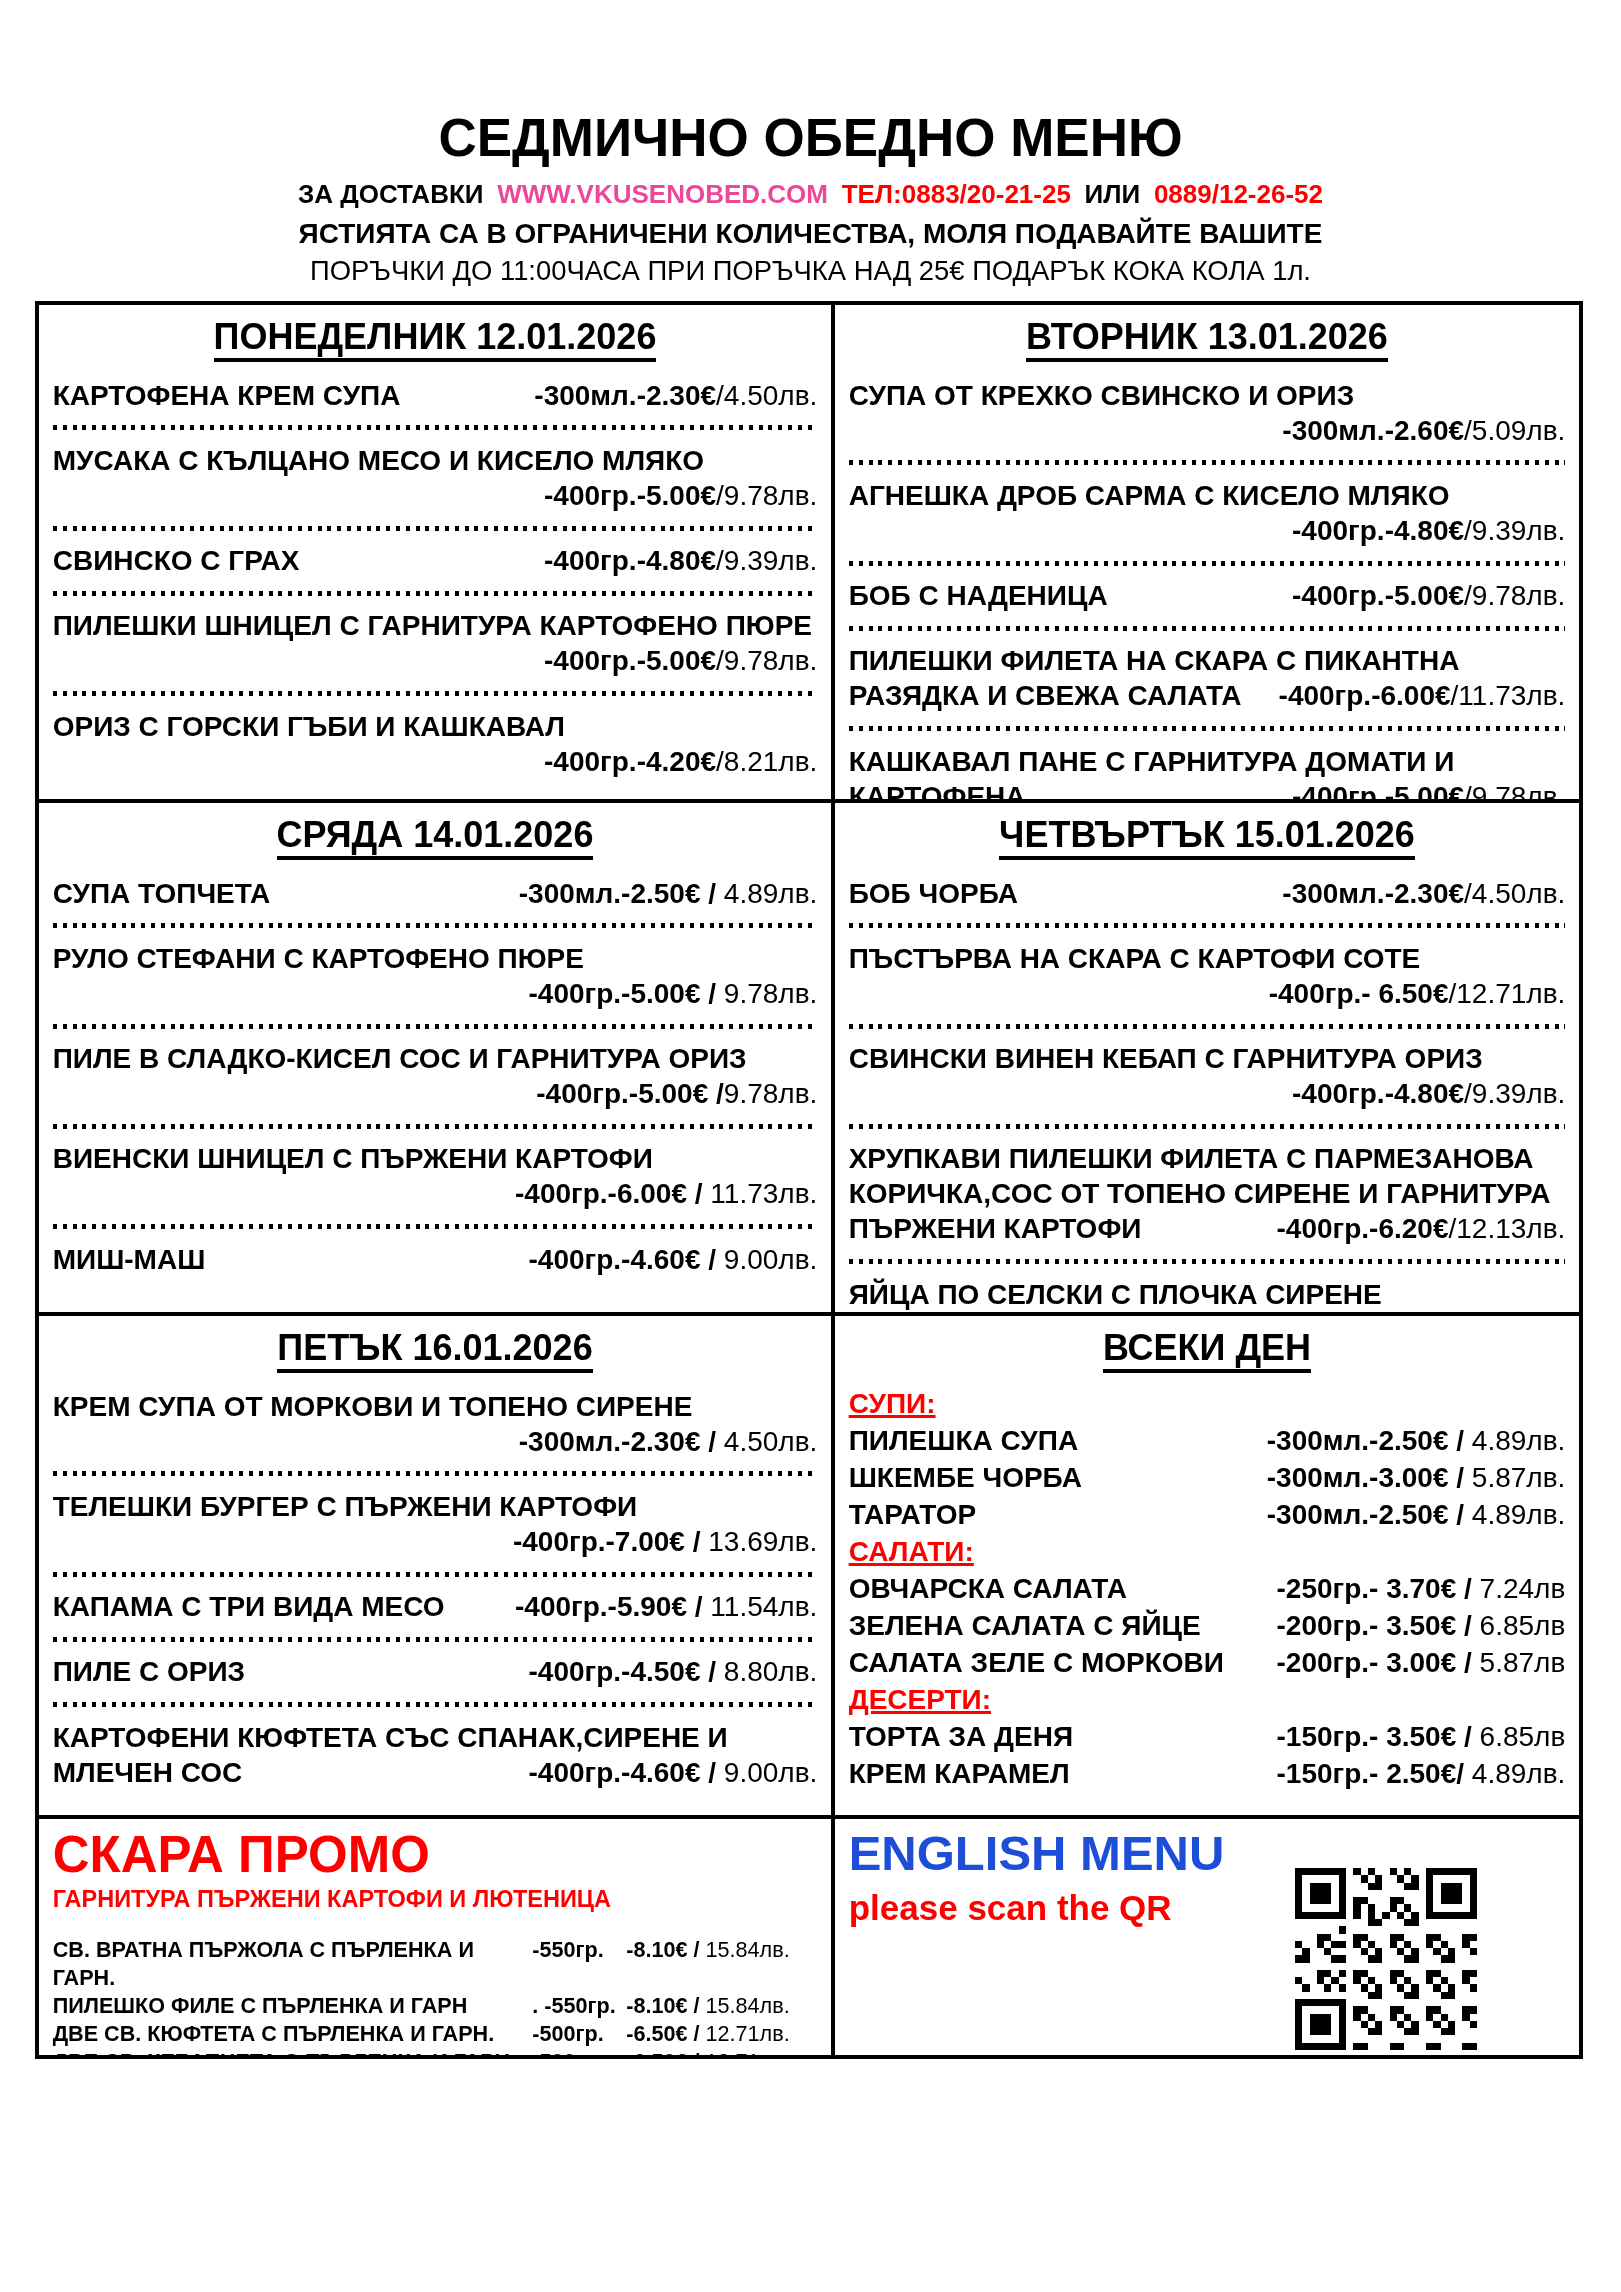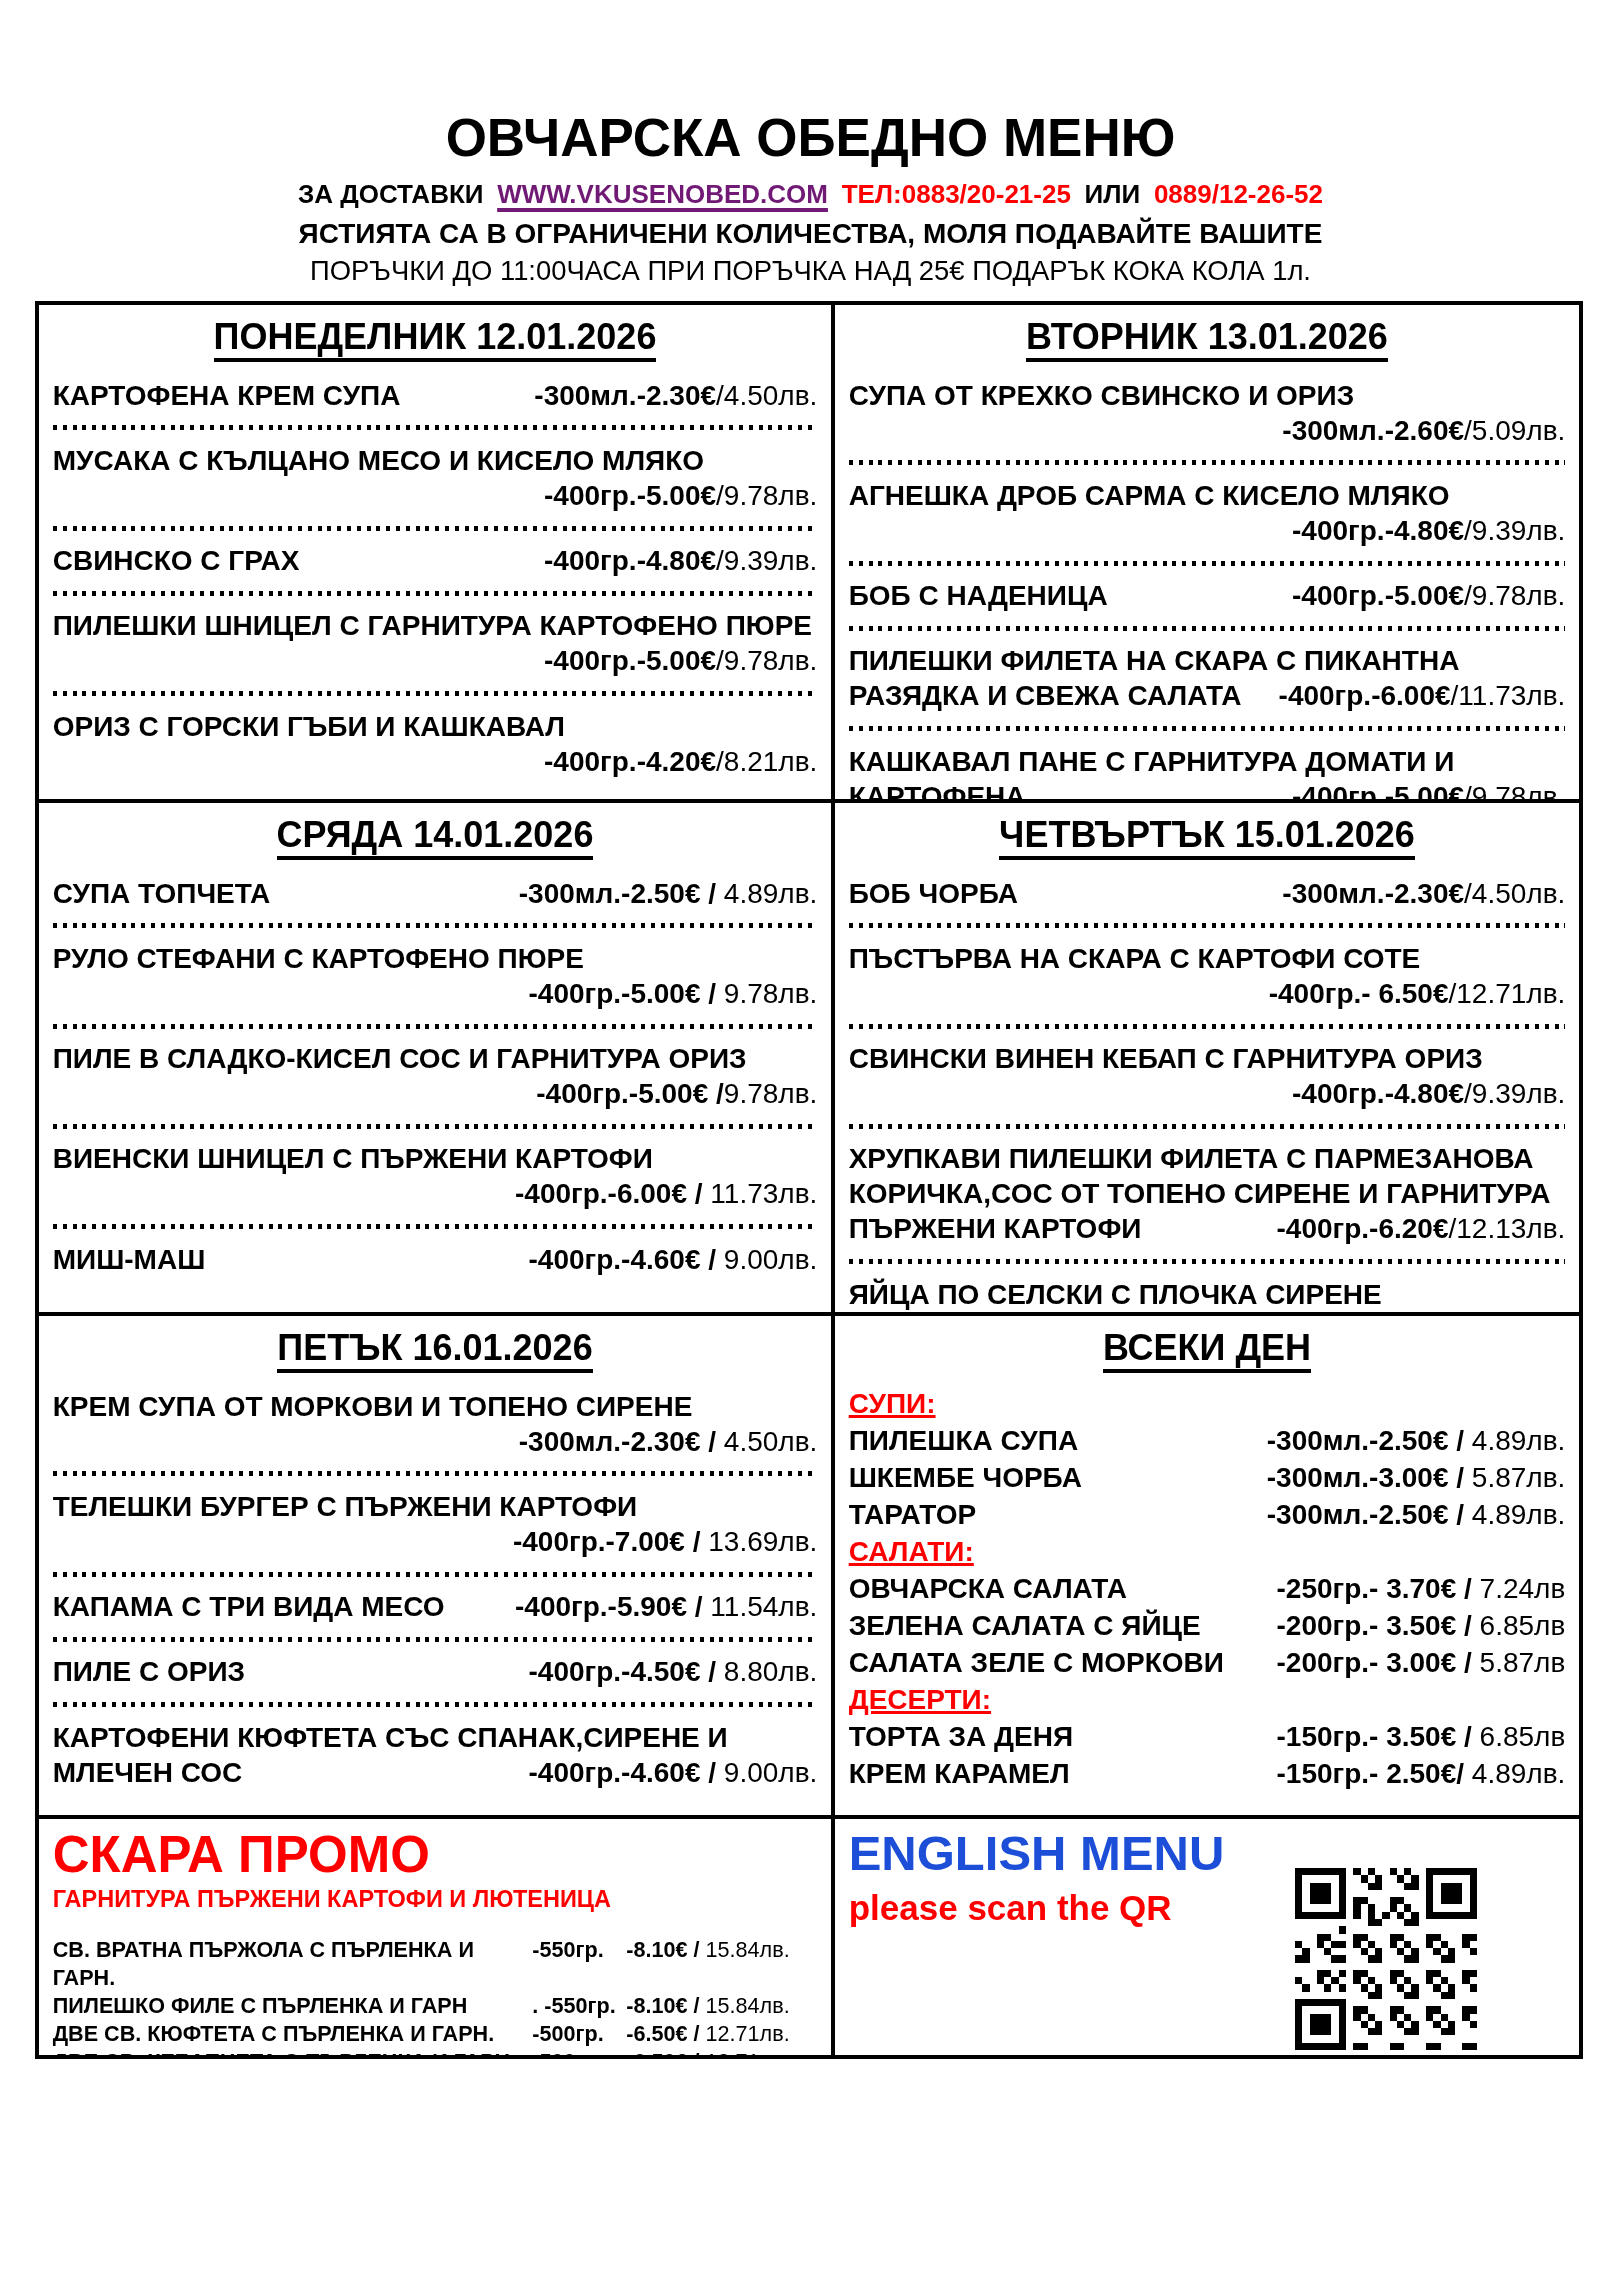--- a/index.html
+++ b/index.html
@@ -1,21 +1,21 @@
 <!DOCTYPE html>
 <html><head>
 <meta charset="utf-8">
 <style>
   html,body{margin:0;padding:0;background:#888;}
   .page{width:1621px;height:2293px;background:#ffffff;position:relative;
         font-family:"Liberation Sans", sans-serif;color:#000;margin:0 auto;overflow:hidden;}
   .page-header{padding-top:108px;text-align:center;}
   .main-title{font-size:53px;font-weight:bold;letter-spacing:0px;line-height:59px;}
   .info1{font-size:26px;font-weight:bold;display:flex;justify-content:center;gap:13.7px;margin-top:11.8px;align-items:baseline;}
-  .info1 .link{color:#701a75;text-decoration:underline;text-decoration-thickness:3.9px;text-underline-offset:4.9px;}
+  .info1 .link{color:#ec4899;text-decoration-thickness:3.9px;text-underline-offset:4.9px;}
   .info1 .red{color:#ff0000;}
   .info2{font-size:28px;font-weight:bold;margin-top:7.8px;}
   .info3{font-size:27.4px;font-weight:normal;margin-top:5.9px;}
 
   .menu-table{margin:13.7px 0 0 35px;width:1540px;border:4.9px solid #000;
               display:grid;grid-template-columns:796px 744px;grid-template-rows:498px 513px 503px 236px;}
   .cell{border-right:4.9px solid #000;border-bottom:4.9px solid #000;padding:0 13.7px;overflow:hidden;box-sizing:border-box;}
   .cell.last-col{border-right:none;}
   .cell.last-row{border-bottom:none;}
 
@@ -49,21 +49,21 @@
   .en-sub{color:#ff0000;font-size:35px;font-weight:bold;margin-top:7.8px;}
   .qr{position:absolute;top:49px;right:102px;width:182px;height:182px;}
   .qr svg{width:100%;height:100%;display:block;}
 </style>
 </head>
 <body>
 
 <div class="page">
 
   <div class="page-header">
-    <div class="main-title">ОВЧАРСКА ОБЕДНО МЕНЮ</div>
+    <div class="main-title">СЕДМИЧНО ОБЕДНО МЕНЮ</div>
     <div class="info1">
       <span>ЗА ДОСТАВКИ</span>
       <span class="link">WWW.VKUSENOBED.COM</span>
       <span class="red">ТЕЛ:0883/20-21-25</span>
       <span>ИЛИ</span>
       <span class="red">0889/12-26-52</span>
     </div>
     <div class="info2">ЯСТИЯТА СА В ОГРАНИЧЕНИ КОЛИЧЕСТВА, МОЛЯ ПОДАВАЙТЕ ВАШИТЕ</div>
     <div class="info3">ПОРЪЧКИ ДО 11:00ЧАСА  ПРИ ПОРЪЧКА НАД 25€ ПОДАРЪК КОКА КОЛА 1л.</div>
   </div>

